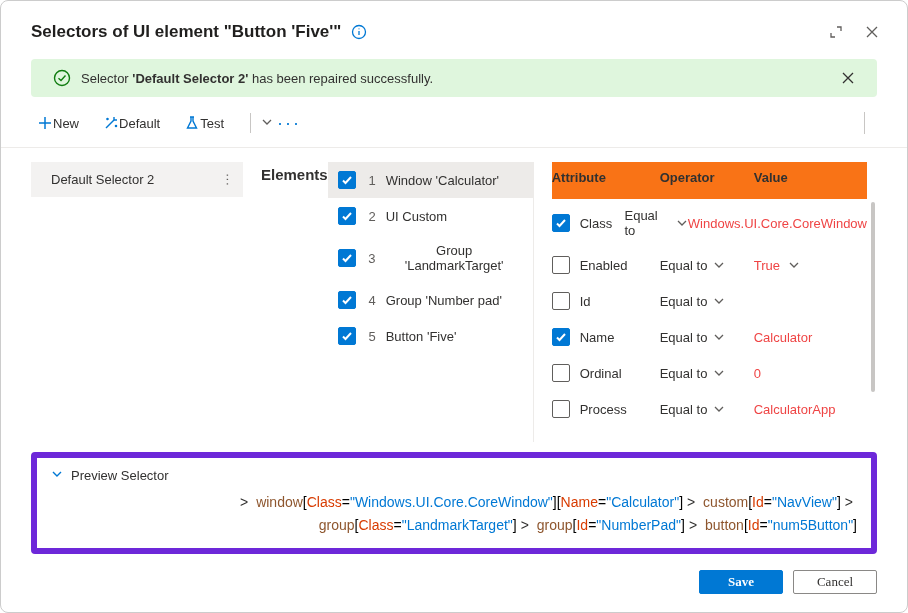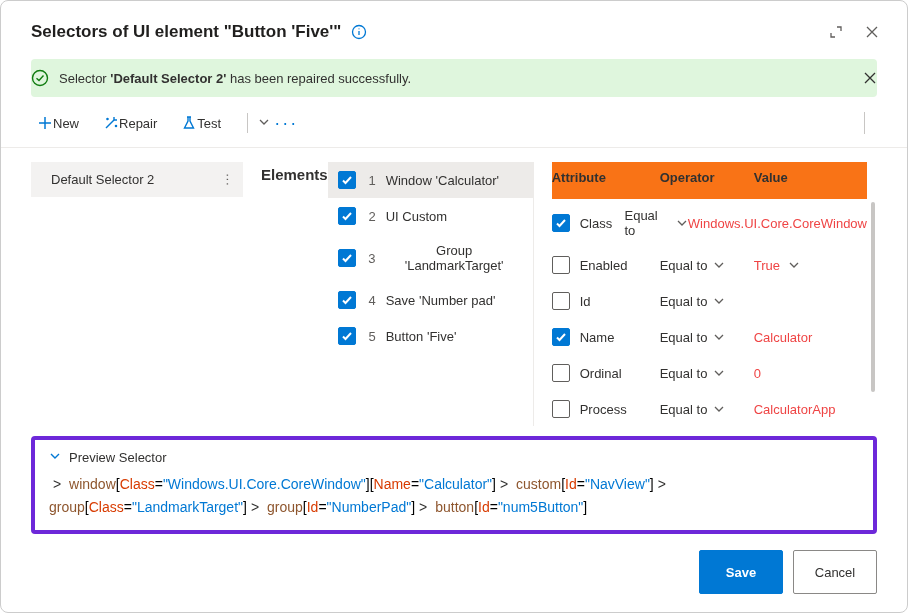--- a/index.html
+++ b/index.html
@@ -41,21 +41,21 @@
   }
   .header-btn + .header-btn { margin-left: 10px; }
 
   
   .banner {
     margin: 0 30px 8px 30px;
     background: #dff6dd;
     border-radius: 4px;
     display: flex;
     align-items: center;
-    padding: 10px 0;
+    padding: 10px 22px;
     font-size: 13px;
     color: #323130;
   }
   .banner-icon { color: #107c10; margin-right: 10px; display:flex; }
   .banner-close { margin-left: auto; color: #323130; cursor: pointer; display:flex; }
 
   
   .toolbar {
     display: flex;
     align-items: center;
@@ -169,43 +169,44 @@
   .attr-row .col-v { flex: 1; color: #ef4444; display:flex; align-items:center; gap:8px;}
   .op-chev { color: #605e5c; display:flex; }
   .scroll-ind {
     position: absolute; right: 2px; top: 40px; width: 4px; height: 190px;
     background: #c8c6c4; border-radius: 2px;
   }
 
   
   .preview {
     margin: 10px 30px 0 30px;
-    border: 4px solid #6d28d9;
+    border: 6px solid #6d28d9;
     border-radius: 4px;
     padding: 10px 14px 12px 14px;
+    text-align: right;
   }
   .preview-head {
     display: flex; align-items: center; gap: 8px;
     font-size: 13px; color: #323130; margin-bottom: 8px;
     cursor: pointer;
   }
   .preview-body {
     font-size: 14px; line-height: 1.6;
     word-break: break-word;
   }
   .gt { color: #323130; margin: 0 4px; }
 
   
   .footer {
     display: flex; justify-content: flex-end; gap: 10px;
     padding: 16px 30px 18px 30px;
   }
   .btn {
-    min-width: 84px; height: 44px; border-radius: 2px;
-    font-size: 13px; cursor: pointer;
+    min-width: 84px; height: 24px; border-radius: 2px;
+    font-size: 13px; cursor: pointer; font-family: Liberation Serif, serif;
   }
   .btn-primary {
     background: #0078d4; border: 1px solid #0078d4; color: #fff; font-weight: 600;
   }
   .btn-secondary {
     background: #fff; border: 1px solid #8a8886; color: #323130;
   }
 </style>
 </head>
 <body>
@@ -261,21 +262,21 @@
   </div>
   <div class="tool-item">
     <span class="ico">
       <svg width="16" height="16" viewBox="0 0 16 16" fill="none" stroke="currentColor" stroke-width="1.4">
           <path d="M3 13 L11 5"></path>
           <path d="M11 2 L11 5 L14 5"></path>
           <circle cx="4.5" cy="4" r="0.6" fill="currentColor"></circle>
           <circle cx="13" cy="11" r="0.6" fill="currentColor"></circle>
         </svg>
     </span>
-    <span>Repair</span>
+    <span>Default</span>
   </div>
   <div class="tool-item">
     <span class="ico">
       <svg width="16" height="16" viewBox="0 0 16 16" fill="none" stroke="currentColor" stroke-width="1.4">
           <path d="M6 2 H10 M7 2 V6 L3.5 13 H12.5 L9 6 V2"></path>
         </svg>
     </span>
     <span>Test</span>
   </div>
   <div class="tool-divider"></div>
@@ -329,21 +330,21 @@
             <span class="el-num">3</span>
             <span class="el-label">Group 'LandmarkTarget'</span>
           </div>
           <div class="el-row">
             <span class="chk on">
               <svg width="12" height="12" viewBox="0 0 12 12" fill="none" stroke="currentColor" stroke-width="2">
                 <path d="M2 6.5 L4.5 9 L10 3"></path>
               </svg>
             </span>
             <span class="el-num">4</span>
-            <span class="el-label">Save 'Number pad'</span>
+            <span class="el-label">Group 'Number pad'</span>
           </div>
           <div class="el-row">
             <span class="chk on">
               <svg width="12" height="12" viewBox="0 0 12 12" fill="none" stroke="currentColor" stroke-width="2">
                 <path d="M2 6.5 L4.5 9 L10 3"></path>
               </svg>
             </span>
             <span class="el-num">5</span>
             <span class="el-label">Button 'Five'</span>
           </div>

